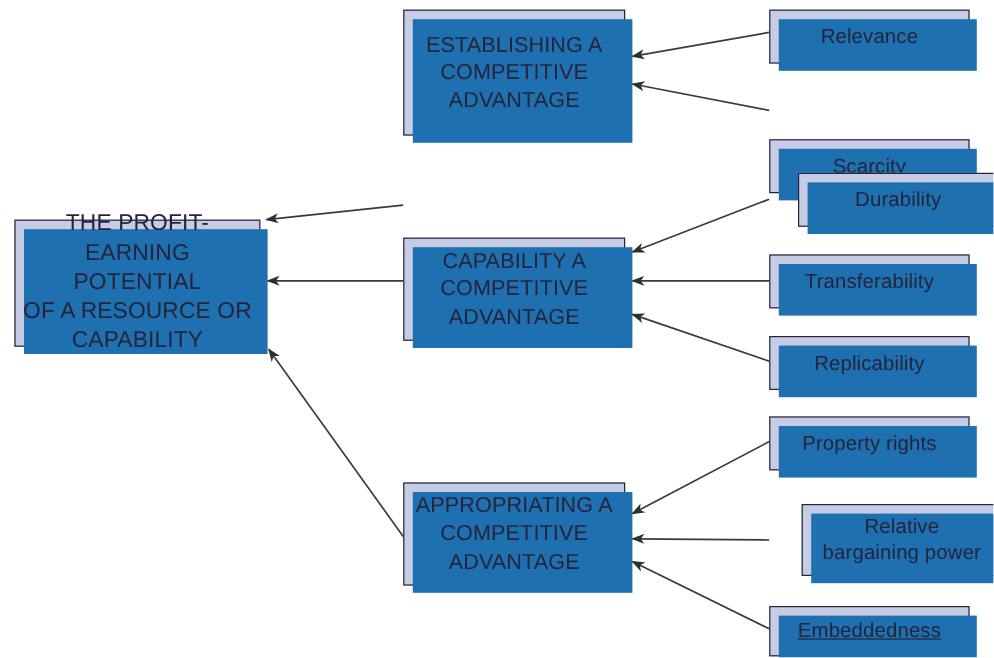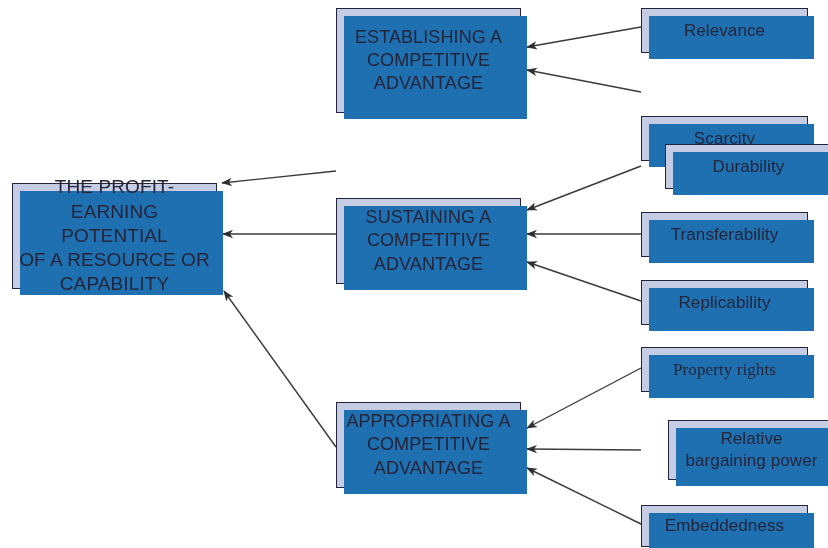--- a/index.html
+++ b/index.html
@@ -105,43 +105,43 @@
 COMPETITIVE
 ADVANTAGE</span>
       </div>
       <div class="node leaf-node" style="left: 641px; top: 8px; width: 167px; height: 45px;">
         <span class="node-text">Relevance</span>
       </div>
       <div class="node leaf-node" style="left: 641px; top: 76px; width: 167px; height: 45px; margin-top: 40px;">
         <span class="node-text">Scarcity</span>
       </div>
       <div class="node stage-node" style="left: 336px; top: 198px; width: 185px; height: 86px;">
-        <span class="node-text">SUSTAINING A
+        <span class="node-text">CAPABILITY A
 COMPETITIVE
 ADVANTAGE</span>
       </div>
       <div class="node leaf-node" style="left: 665px; top: 144px; width: 167px; height: 45px;">
         <span class="node-text">Durability</span>
       </div>
       <div class="node leaf-node" style="left: 641px; top: 212px; width: 167px; height: 45px;">
         <span class="node-text">Transferability</span>
       </div>
       <div class="node leaf-node" style="left: 641px; top: 280px; width: 167px; height: 45px;">
         <span class="node-text">Replicability</span>
       </div>
       <div class="node stage-node" style="left: 336px; top: 402px; width: 185px; height: 86px; align-items: center;">
         <span class="node-text">APPROPRIATING A
 COMPETITIVE
 ADVANTAGE</span>
       </div>
-      <div class="node leaf-node" style="left: 641px; top: 347px; width: 167px; height: 45px; font-family: Liberation Serif, serif;">
+      <div class="node leaf-node" style="left: 641px; top: 347px; width: 167px; height: 45px;">
         <span class="node-text">Property rights</span>
       </div>
       <div class="node leaf-node" style="left: 668px; top: 420px; width: 167px; height: 60px;">
         <span class="node-text">Relative
 bargaining power</span>
       </div>
-      <div class="node leaf-node" style="left: 641px; top: 505px; width: 167px; height: 42px;">
+      <div class="node leaf-node" style="left: 641px; top: 505px; width: 167px; height: 42px; text-decoration: underline;">
         <span class="node-text">Embeddedness</span>
       </div>
     </div>
 
 </div>
 
 </body></html>

